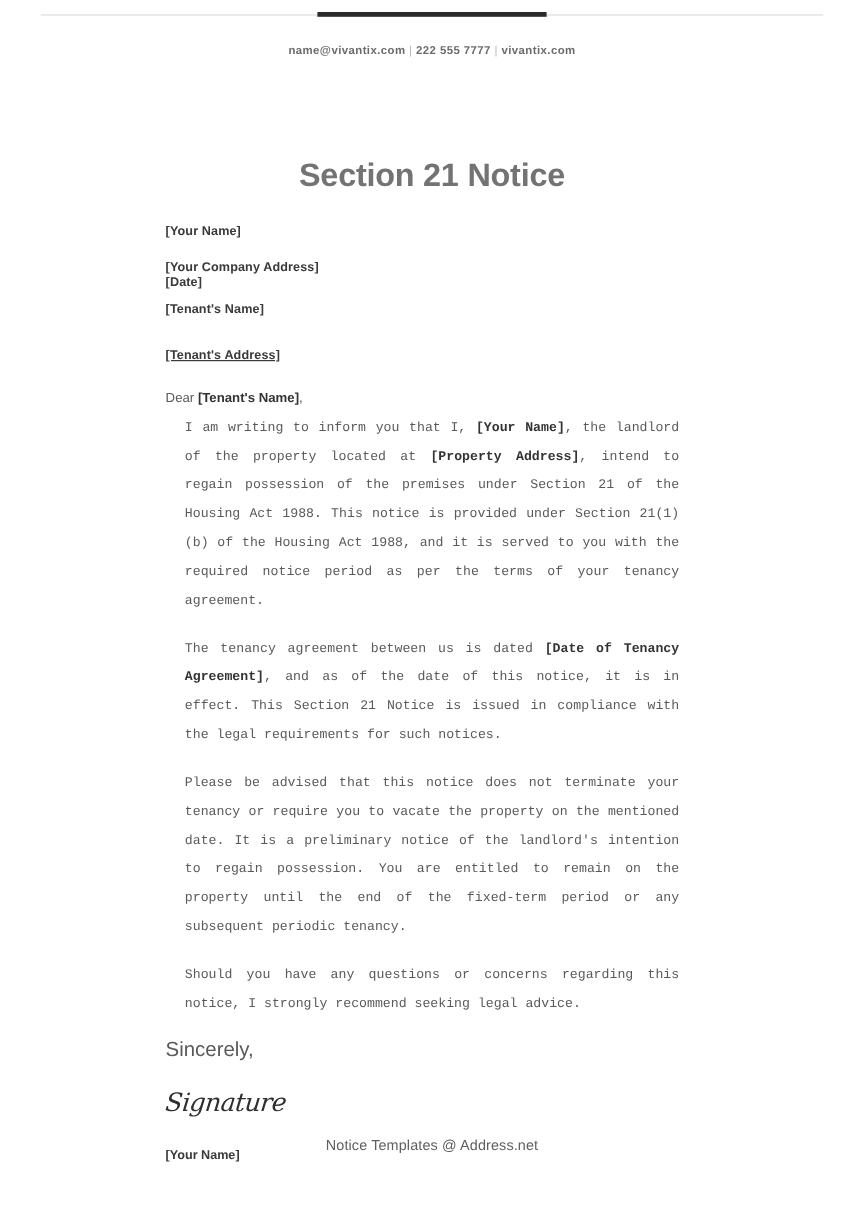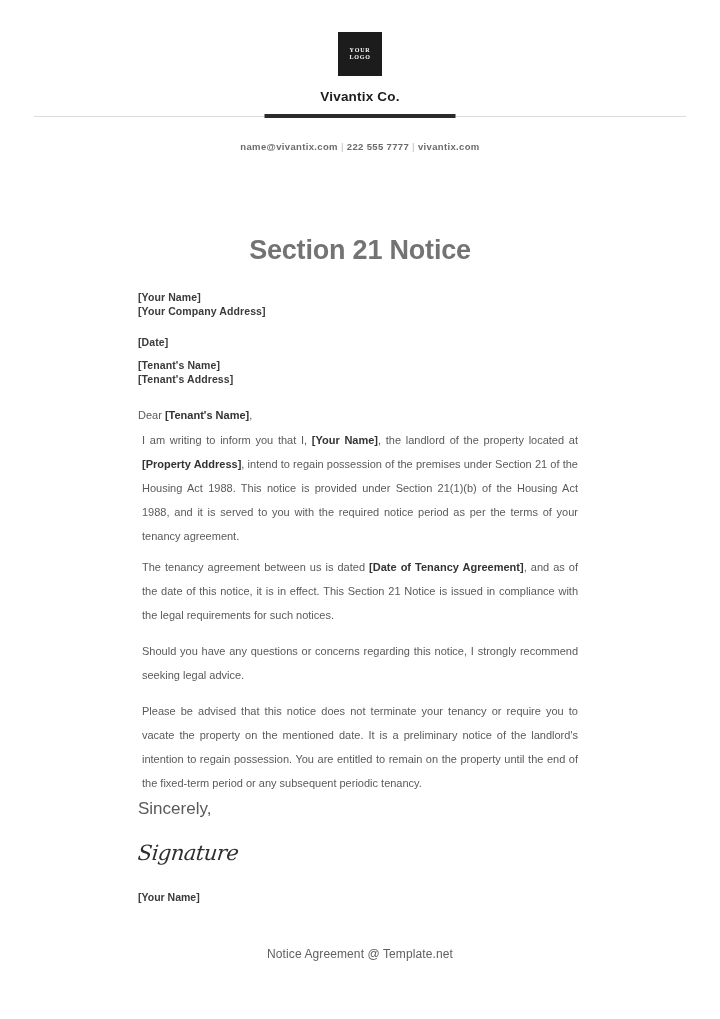--- a/index.html
+++ b/index.html
@@ -110,40 +110,41 @@
     width: 572px;
   }
 
   .field-line {
     font-size: 10.5px;
     font-weight: 700;
     color: #3a3a3a;
     letter-spacing: 0.1px;
   }
   .fl-1 { margin-top: 25px; }
-  .fl-2 { margin-top: 2px; }
-  .fl-3 { margin-top: 19px; }
+  .fl-2 { margin-top: 18px; }
+  .fl-3 { }
   .fl-4 { margin-top: 11px; }
-  .fl-5 { margin-top: 2px; }
+  .fl-5 { margin-top: 26px; text-decoration: underline; }
 
   .salutation {
     margin-top: 24px;
     font-size: 11px;
     color: #5a5a5a;
   }
   .salutation b { color: #333333; font-weight: 700; }
 
   p.para {
-    margin: 4px;
+    margin: 16px;
     margin-top: 12px;
     font-size: 11px;
     line-height: 24px;
     color: #5a5a5a;
     text-align: justify;
     text-justify: inter-word;
+    font-family: Liberation Mono, monospace;
   }
   p.para b { color: #333333; font-weight: 700; }
   p.tight { margin-top: 7px; }
 
   .sincerely {
     margin-top: 2px;
     font-size: 17px;
     color: #5a5a5a;
   }
 
@@ -176,27 +177,20 @@
     font-size: 12px;
     color: #5f5f5f;
     letter-spacing: 0.1px;
   }
 </style>
 </head>
 <body>
 
 <div class="page">
 
-  <div class="letterhead">
-    <div class="logo-box">
-      <div class="logo-text">YOUR</div>
-      <div class="logo-text">LOGO</div>
-    </div>
-    <div class="company-name">Vivantix Co.</div>
-  </div>
 
   <div class="rule-wrap">
     <div class="rule-thin"></div>
     <div class="rule-thick"></div>
   </div>
 
   <div class="contact-line">
     <span>name@vivantix.com</span><span class="contact-sep">|</span><span>222 555 7777</span><span class="contact-sep">|</span><span>vivantix.com</span>
   </div>
 
@@ -210,26 +204,26 @@
     <div class="field-line fl-4">[Tenant's Name]</div>
     <div class="field-line fl-5">[Tenant's Address]</div>
 
     <div class="salutation"><span>Dear </span><b>[Tenant's Name]</b><span>,</span></div>
 
     <p class="para tight"><span>I am writing to inform you that I, </span><b>[Your Name]</b><span>, the landlord of the property located at </span><b>[Property Address]</b><span>, intend to regain possession of the premises under Section 21 of the Housing Act 1988. This notice is provided under Section 21(1)(b) of the Housing Act 1988, and it is served to you with the required notice period as per the terms of your tenancy agreement.</span></p>
 
     <p class="para tight"><span>The tenancy agreement between us is dated </span><b>[Date of Tenancy Agreement]</b><span>, and as of the date of this notice, it is in effect. This Section 21 Notice is issued in compliance with the legal requirements for such notices.</span></p>
 
 
+    <p class="para">Please be advised that this notice does not terminate your tenancy or require you to vacate the property on the mentioned date. It is a preliminary notice of the landlord's intention to regain possession. You are entitled to remain on the property until the end of the fixed-term period or any subsequent periodic tenancy.</p>
+
     <p class="para">Should you have any questions or concerns regarding this notice, I strongly recommend seeking legal advice.</p>
-
-    <p class="para">Please be advised that this notice does not terminate your tenancy or require you to vacate the property on the mentioned date. It is a preliminary notice of the landlord's intention to regain possession. You are entitled to remain on the property until the end of the fixed-term period or any subsequent periodic tenancy.</p>
 
     <div class="sincerely">Sincerely,</div>
 
     <div class="signature">Signature</div>
 
     <div class="closing-name">[Your Name]</div>
   </div>
 
-  <div class="footer">Notice Agreement @ Template.net</div>
+  <div class="footer">Notice Templates @ Address.net</div>
 
 </div>
 
 </body></html>

